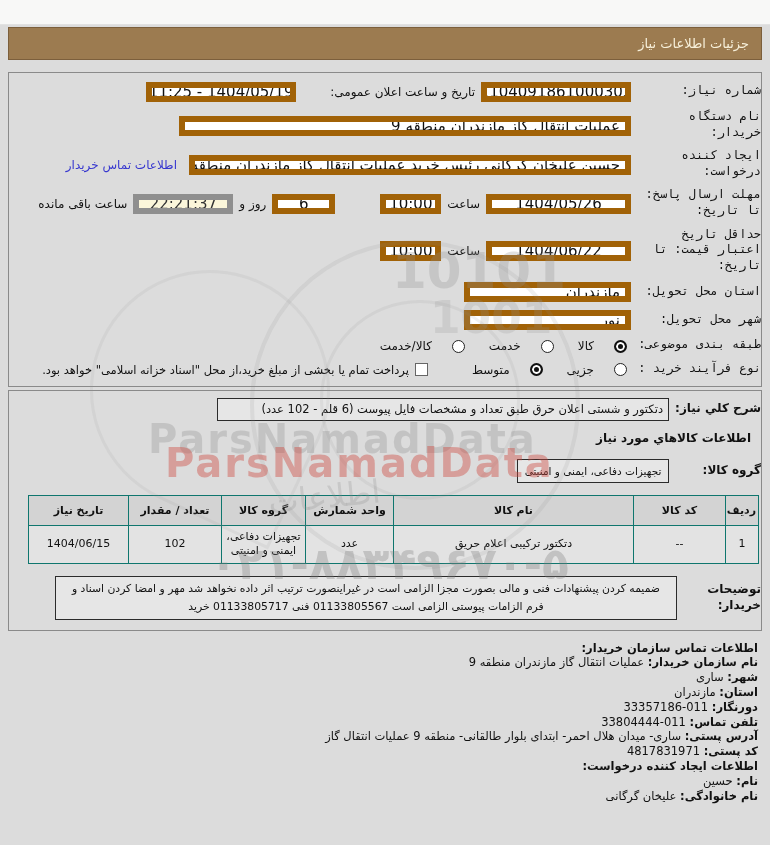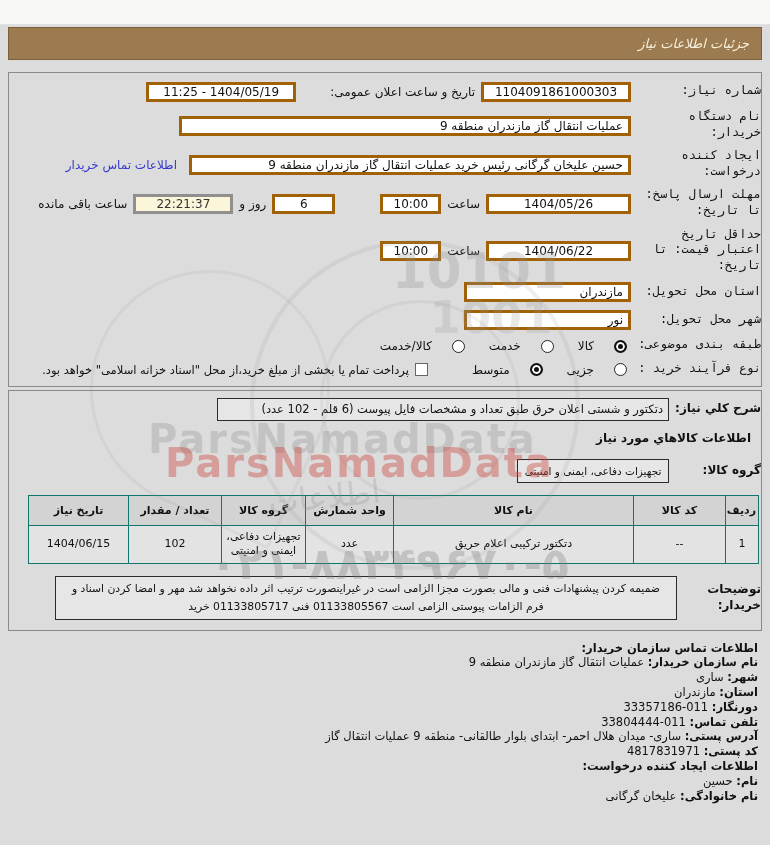--- a/index.html
+++ b/index.html
@@ -9,32 +9,31 @@
     font-size:12px; color:#111;
     background:#dcdcdc;
     position:relative; overflow:hidden;
     direction:rtl;
   }
   .top-strip { height:25px; background:#f8f8f7; border-bottom:1px solid #e2e2e2; }
   .title-bar {
     margin:2px 8px 0; height:33px; background:#9c7b50; color:#f7f0da;
     display:flex; align-items:center; padding:9px 12px; font-size:13px;
     border:1px solid #7c5f3c;
-    font-style:italic;
   }
   .panel { margin:12px 8px 0; border:1px solid #8a8a8a; padding:9px 0 6px; background:#dcdcdc; }
   .panel.p2 { margin-top:3px; padding:7px 0 8px; }
 
   .frow { display:flex; align-items:center; margin:0 0 8px; }
   .flabel { width:130px; flex:none; padding-left:6px; line-height:1.3;font-family:Liberation Mono, monospace; }
   .p2label { width:92px; flex:none; padding-left:6px; font-weight:bold; line-height:1.3; }
 
   .tb {
-    height:20px; background:#fff; border:3px solid #a16207;
-    display:flex; align-items:center; font-size:12px; flex:none;
+    height:20px; background:#fff; border:6px solid #a16207;
+    display:flex; align-items:center; font-size:15px; flex:none;
     overflow:hidden; white-space:nowrap;
   }
   .tb.c { justify-content:center; direction:ltr; }
   .tb.r { justify-content:flex-start; padding:0 5px; }
   .tb.yellow { background:#fbf6da; border-color:#8f8f8f; color:#333; }
 
   .w150{width:150px} .w452{width:452px} .w442{width:442px}
   .w145{width:145px} .w61{width:61px} .w63{width:63px}
   .w76{width:100px} .w167{width:167px}
   .gapA{margin-right:78px} .gapB{margin-right:28px} .gapC{margin-right:45px}

